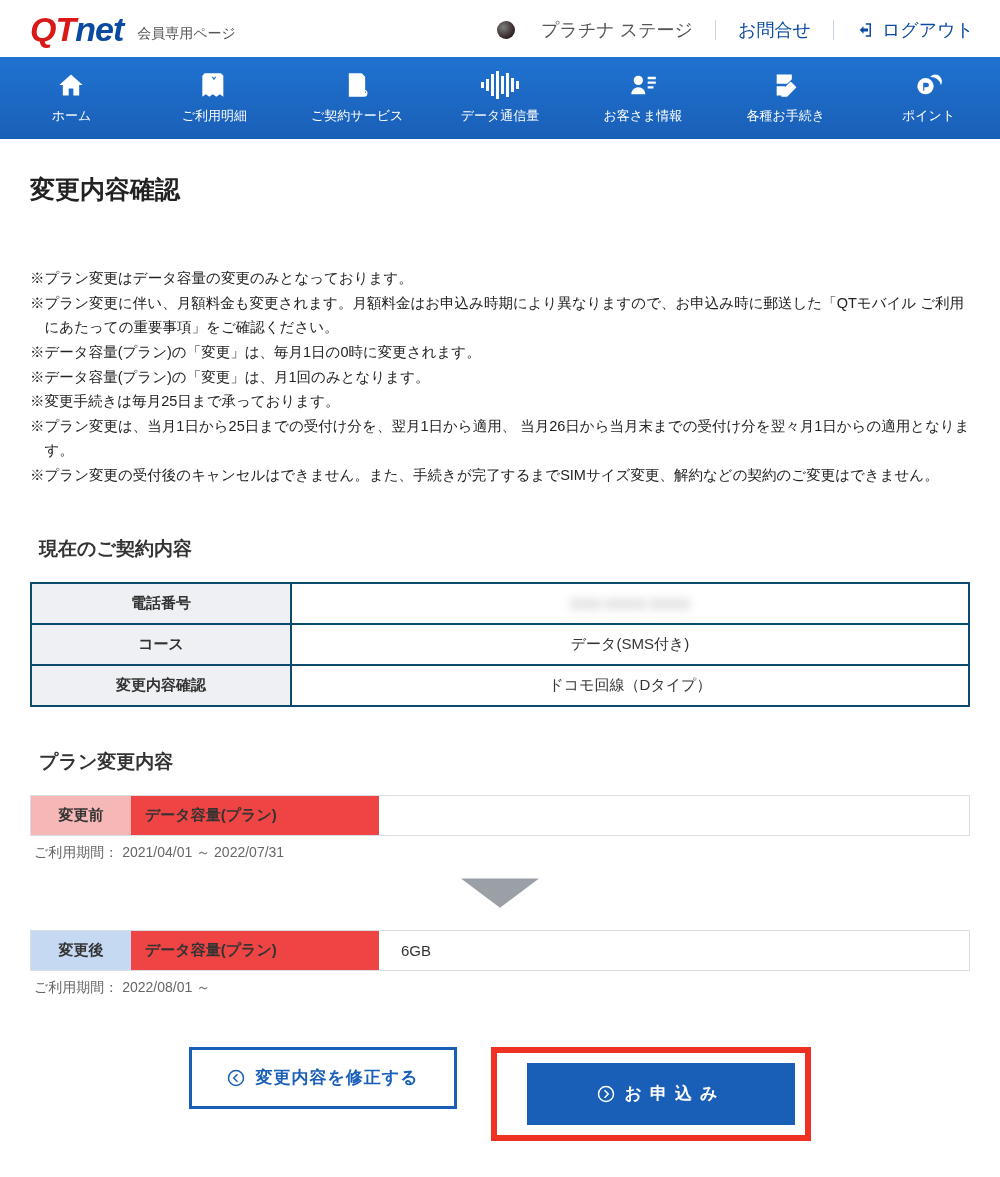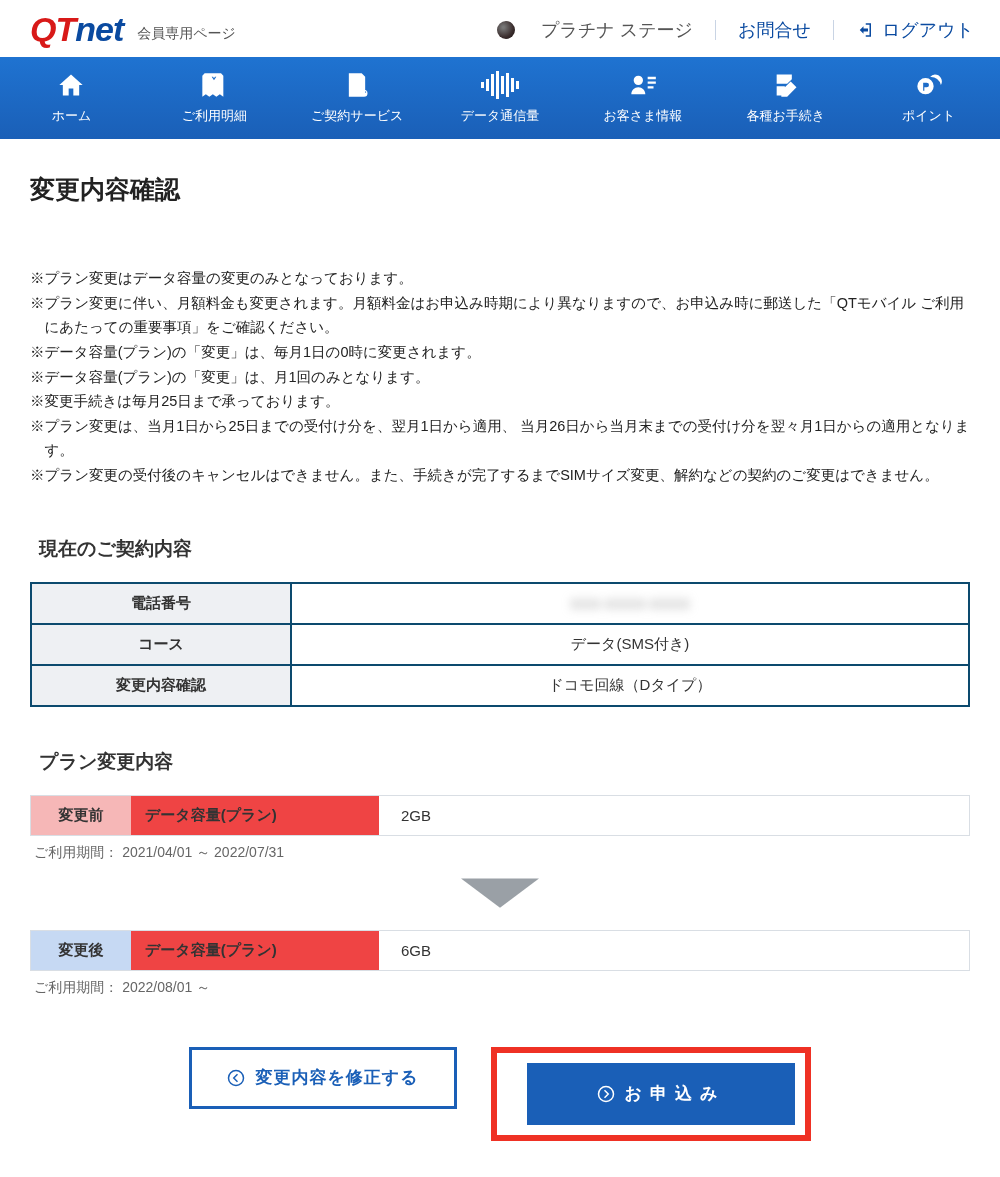--- a/index.html
+++ b/index.html
@@ -204,21 +204,20 @@
       <td>ドコモ回線（Dタイプ）</td>
     </tr>
   </tbody>
     </table>
 
   <div class="section-title" style="margin-top:42px">プラン変更内容</div>
 
   <div class="plan-row">
     <div class="tag before">変更前</div>
     <div class="label">データ容量(プラン)</div>
-    <div class="value">2GB</div>
   </div>
   <div class="period">ご利用期間： 2021/04/01 ～ 2022/07/31</div>
 
   <div class="arrow-down">
     <svg viewBox="0 0 80 30">
         <polygon points="0,0 80,0 40,30" fill="#9aa0a6"></polygon>
       </svg>
   </div>
 
   <div class="plan-row">

